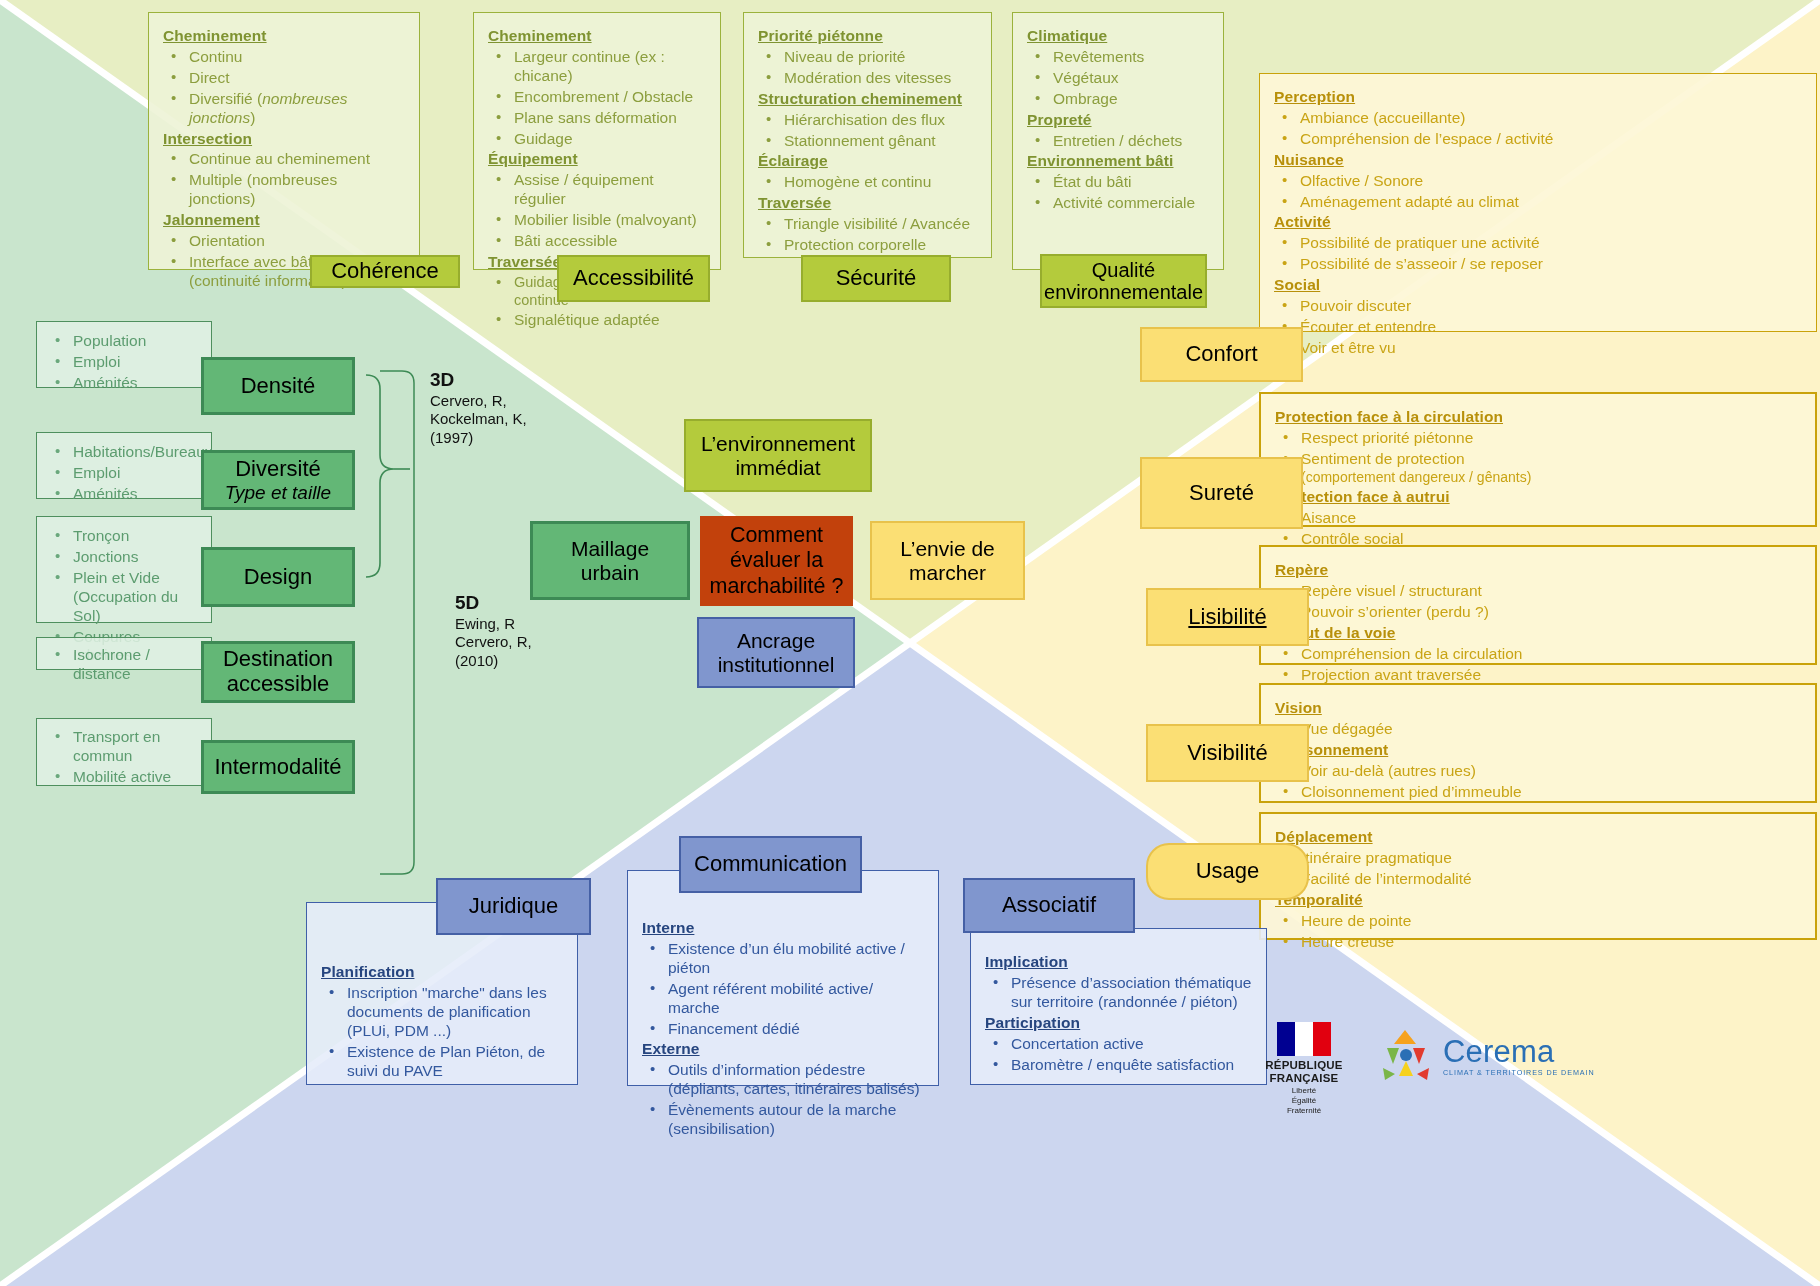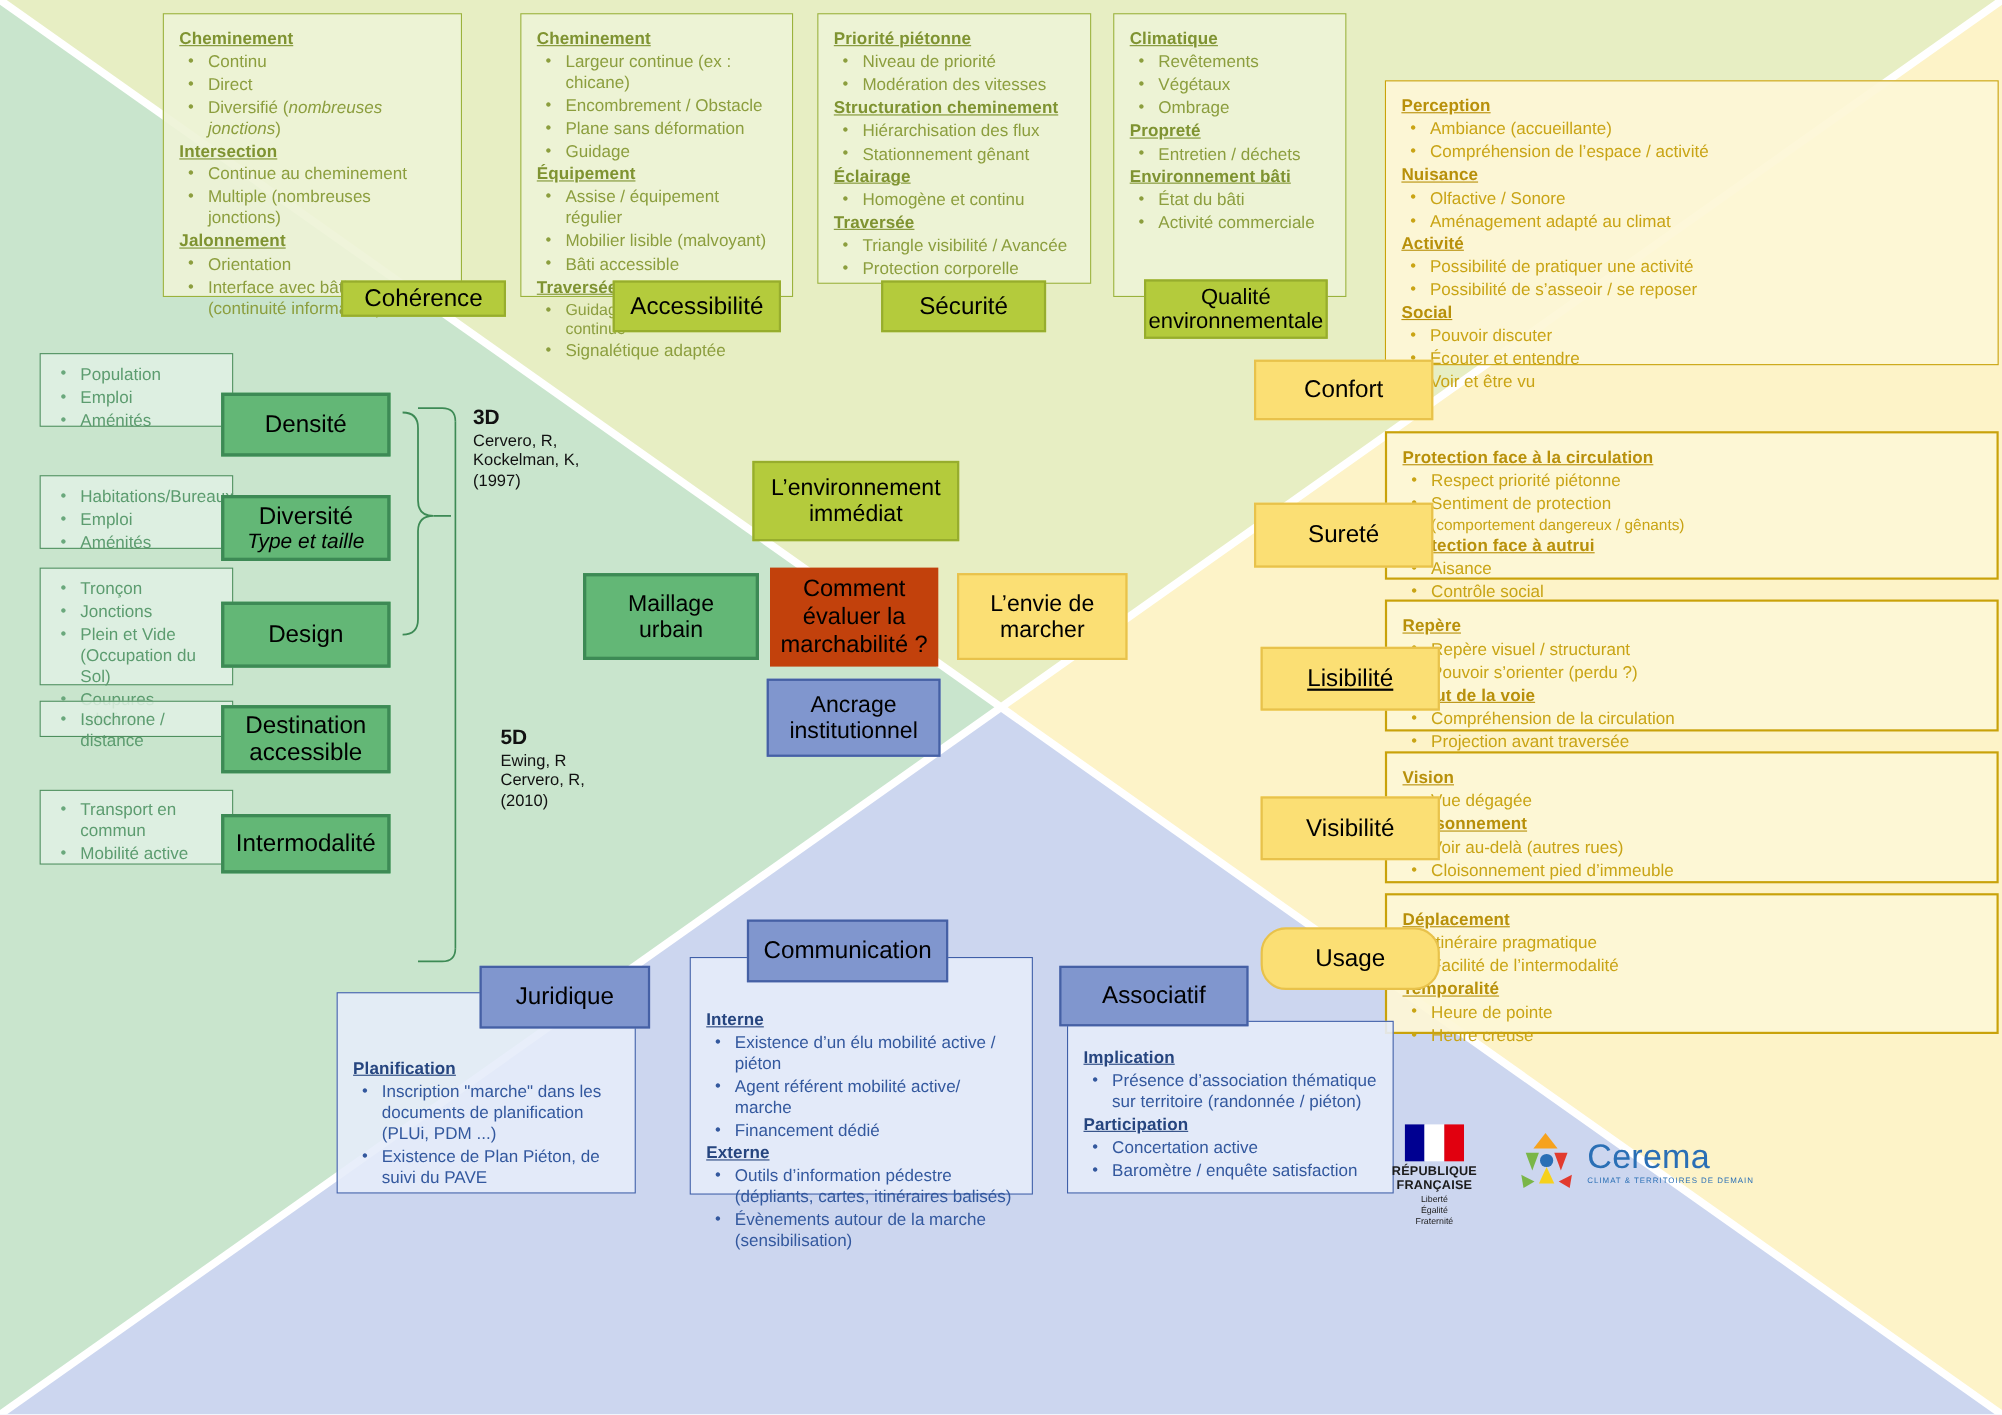--- a/index.html
+++ b/index.html
@@ -292,21 +292,21 @@
       </g>
     </svg>
   </div>
 
   <div class="refnote" style="left:430px; top:368px;">
     <b>3D</b>
     <div>Cervero, R,</div>
     <div>Kockelman, K,</div>
     <div>(1997)</div>
   </div>
-  <div class="refnote" style="left:455px; top:659px;">
+  <div class="refnote" style="left:455px; top:591px;">
     <b>5D</b>
     <div>Ewing, R</div>
     <div>Cervero, R,</div>
     <div>(2010)</div>
   </div>
 
   <div class="chip chip-olive" style="left:684px; top:419px; width:188px; height:73px; font-size:21px;">
     <span>L’environnement immédiat</span>
   </div>
   <div class="chip chip-green" style="left:530px; top:521px; width:160px; height:79px; font-size:21px;">
@@ -397,21 +397,21 @@
     <div class="hd">Temporalité</div>
     <ul>
       <li>Heure de pointe</li>
       <li>Heure creuse</li>
     </ul>
   </div>
 
   <div class="chip chip-yellow" style="left:1140px; top:327px; width:163px; height:55px;">
     <span>Confort</span>
   </div>
-  <div class="chip chip-yellow" style="left:1140px; top:457px; width:163px; height:59px;">
+  <div class="chip chip-yellow" style="left:1140px; top:457px; width:163px; height:72px;">
     <span>Sureté</span>
   </div>
   <div class="chip chip-yellow" style="left:1146px; top:588px; width:163px; height:58px;text-decoration:underline;">
     <span>Lisibilité</span>
   </div>
   <div class="chip chip-yellow" style="left:1146px; top:724px; width:163px; height:58px;">
     <span>Visibilité</span>
   </div>
   <div class="chip chip-yellow" style="left:1146px; top:843px; width:163px; height:57px;border-radius:23px;">
     <span>Usage</span>

